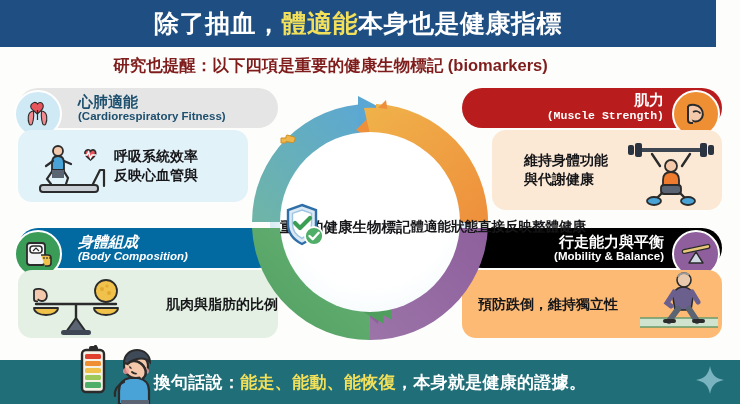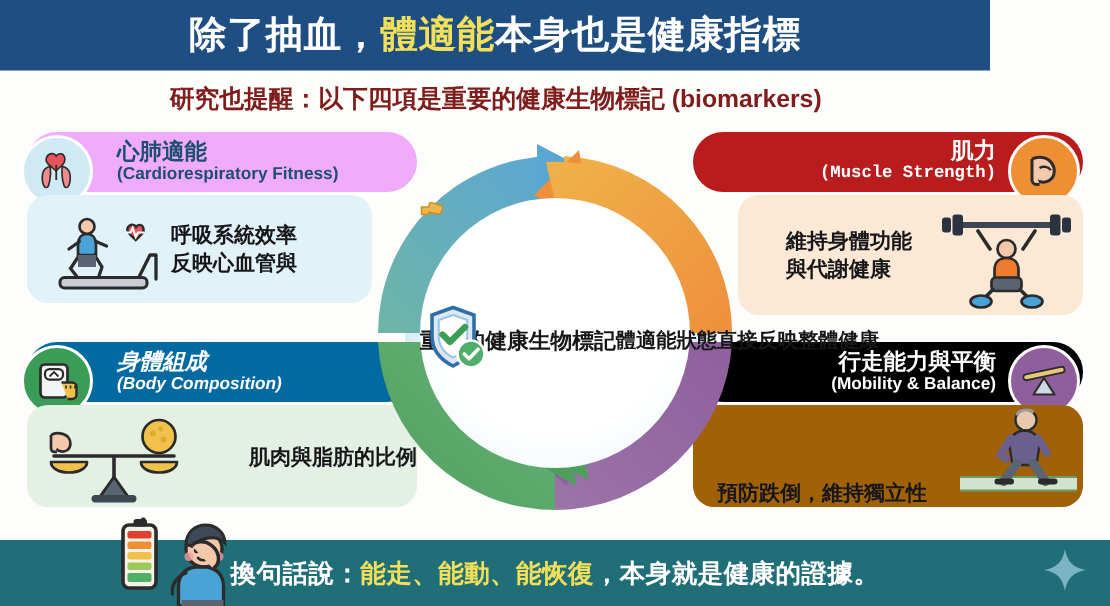--- a/index.html
+++ b/index.html
@@ -5,21 +5,21 @@
   html,body{margin:0;padding:0;}
   body{
     width:740px;height:404px;overflow:hidden;
     font-family:"Liberation Sans","DejaVu Sans",sans-serif;
     background:#ffffff;
   }
   #stage{position:relative;width:740px;height:404px;background:#fdfdfb;overflow:hidden;}
 
   
   .titlebar{
-    position:absolute;left:0;top:0;width:660px;height:47px;
+    position:absolute;left:0;top:0;width:716px;height:47px;
     background:#1f4f82;
     display:flex;align-items:center;justify-content:center;
   }
   .titlebar .t{
     font-size:25px;font-weight:bold;color:#ffffff;letter-spacing:.5px;
     white-space:nowrap;line-height:1;
   }
   .titlebar .hl{color:#f2e05a;}
 
   
@@ -44,34 +44,34 @@
   .panel .body .desc{
     font-size:14px;font-weight:bold;color:#17171a;line-height:1.35;white-space:nowrap;
   }
   .badge{
     position:absolute;width:48px;height:48px;border-radius:50%;
     border:2.5px solid #ffffff;display:flex;align-items:center;justify-content:center;
     box-sizing:border-box;
   }
 
   
-  .p-cardio .hdr{background:#f0abfc;}
+  .p-cardio .hdr{background:#e5e5e5;}
   .p-cardio .body{background:#e2f2f9;}
   .p-cardio .badge{background:#cfe9f5;}
 
   .p-muscle .hdr{background:#b91c1c;font-family:Liberation Mono, monospace;}
   .p-muscle .body{background:#fbe9d6;}
   .p-muscle .badge{background:#ef8f33;}
 
   .p-body .hdr{background:#0369a1;font-style:italic;}
   .p-body .body{background:#e3f0e3;}
   .p-body .badge{background:#3b9c58;}
 
   .p-mobility .hdr{background:#000000;}
-  .p-mobility .body{background:#a16207;align-items:flex-end;}
+  .p-mobility .body{background:#fdba74;}
   .p-mobility .badge{background:#8e5f9c;}
 
   
   .centerwrap{position:absolute;left:236px;top:88px;width:268px;height:268px;}
   .centerwrap svg{position:absolute;left:0;top:0;}
   .centercore{
     position:absolute;left:44px;top:44px;width:180px;height:180px;border-radius:50%;
     background:radial-gradient(circle at 50% 42%, #ffffff 58%, #eef7fb 100%);
     display:flex;flex-direction:row;align-items:center;justify-content:flex-start;
     box-sizing:border-box;padding-top:10px;

